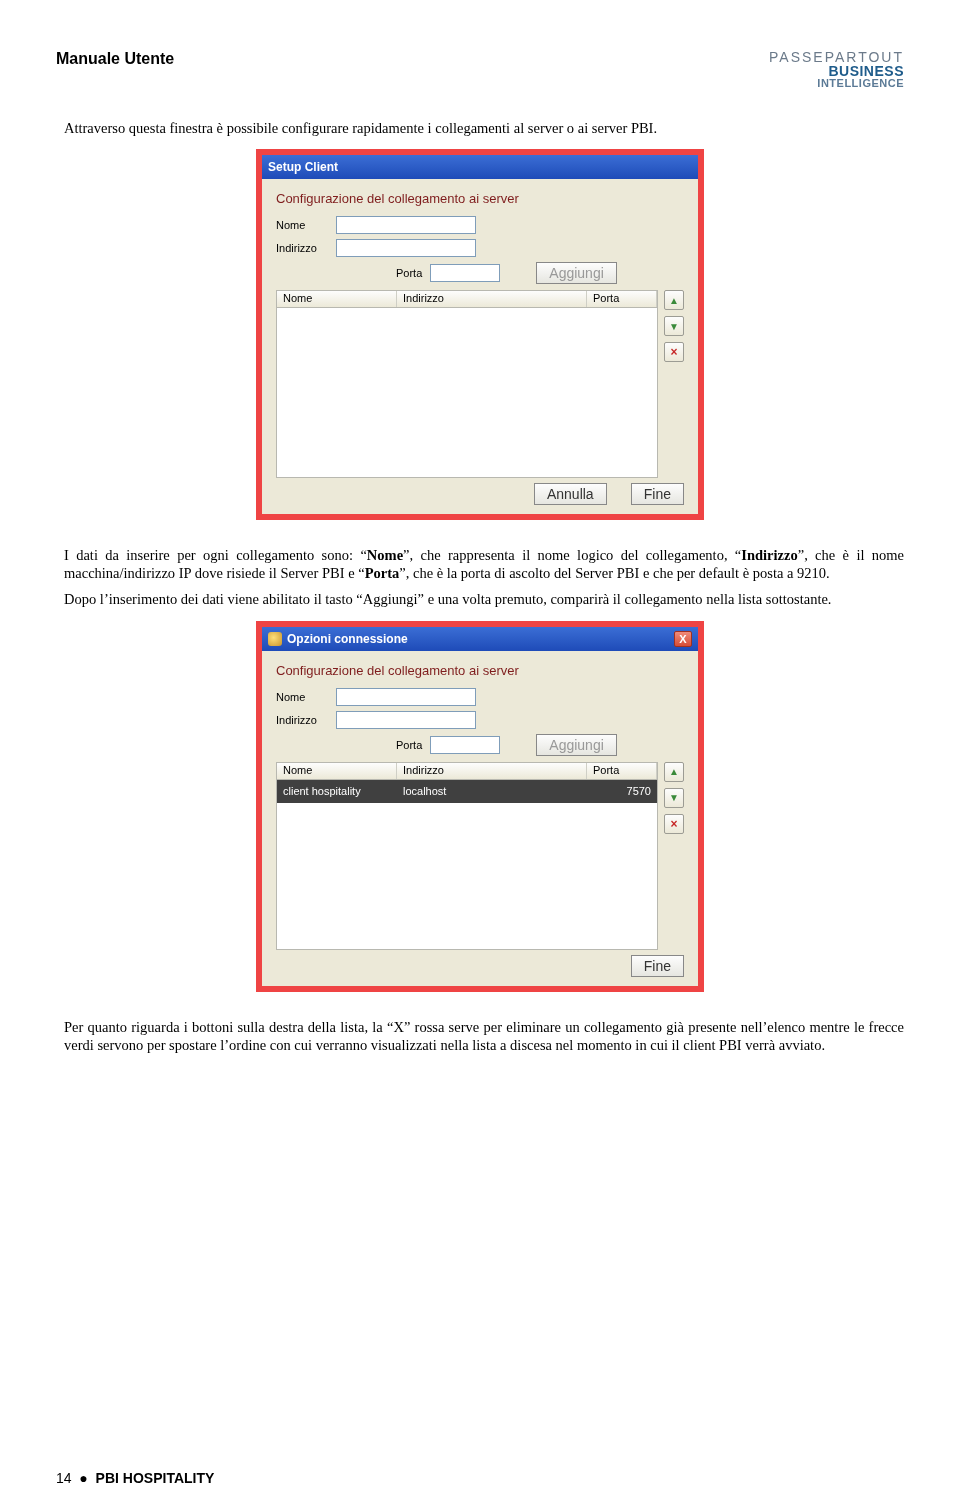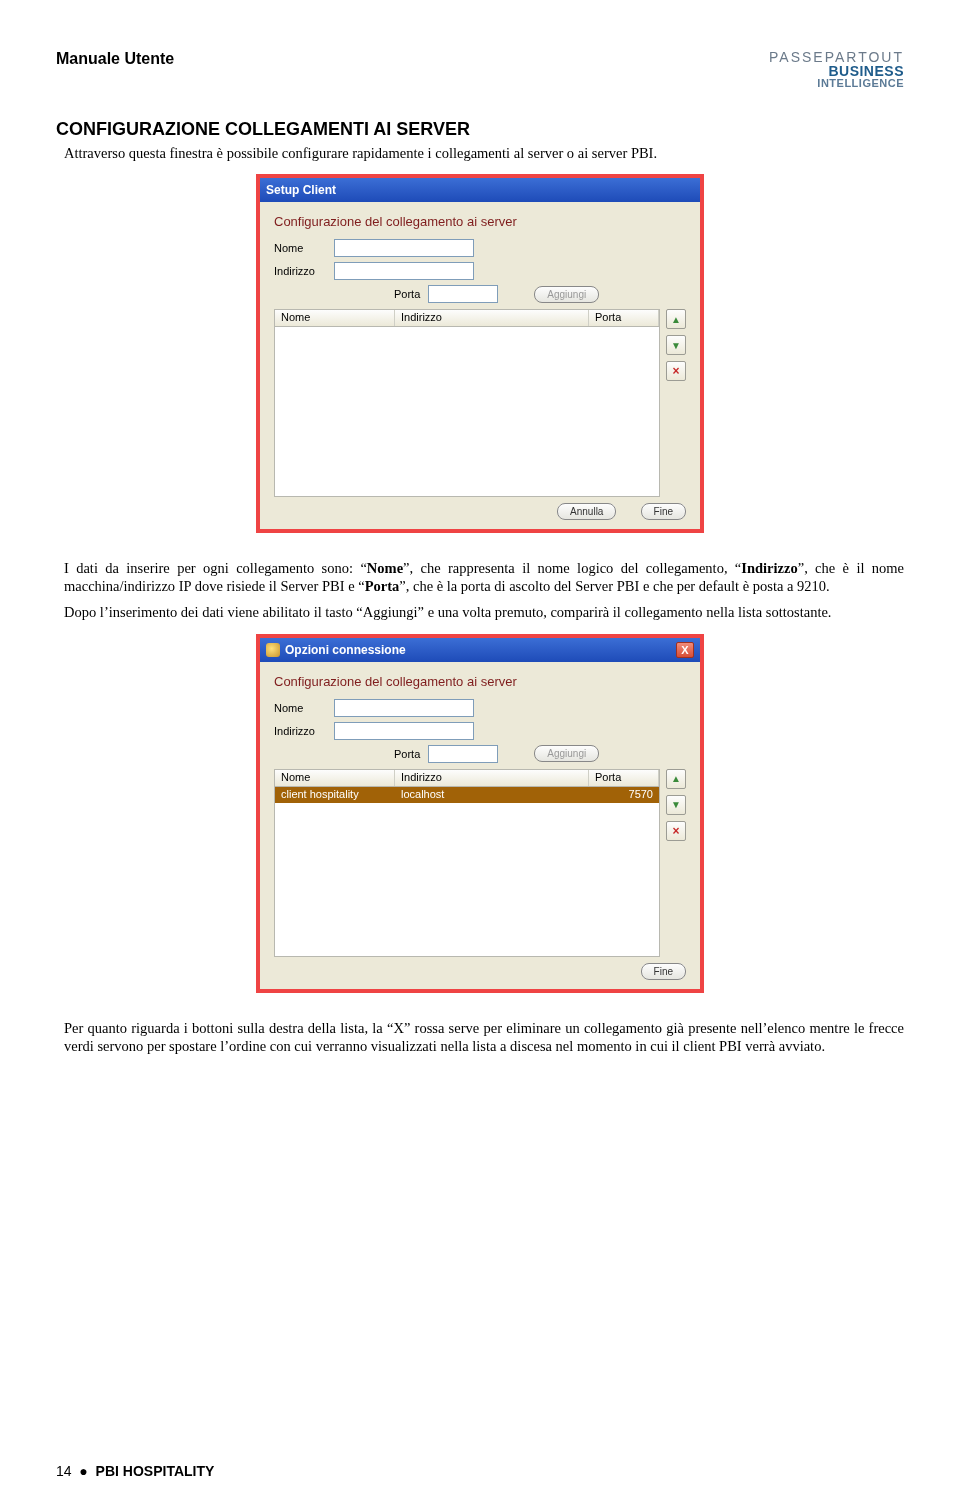--- a/index.html
+++ b/index.html
@@ -48,21 +48,21 @@
     line-height: 1.25;
   }
   .bold { font-weight: bold; }
   .dlg-wrap { text-align:center; margin: 12px 0 26px 0; }
   
   .dialog {
     display: inline-block;
     text-align: left;
     font-family: Tahoma, Arial, sans-serif;
     font-size: 11px;
-    border: 4px solid #ef4444;
+    border: 6px solid #ef4444;
     background: #ece9d8;
     vertical-align: top;
   }
   .titlebar {
     height: 24px;
     background: linear-gradient(#3b6ed5, #1e4bb8);
     color: #fff;
     display: flex;
     align-items: center;
     padding: 0 6px;
@@ -93,22 +93,22 @@
     border:1px solid #7f9db9;
     background:#fff;
     height:18px;
     padding:0 3px;
   }
   .btn {
     border:1px solid #888;
     background: linear-gradient(#fdfdfd,#e6e6e0);
     padding: 2px 12px;
     font-family: Tahoma, Arial, sans-serif;
-    font-size: 10px;
-    border-radius: 8px;
+    font-size: 14px;
+    border-radius: 0;
     color:#333;
   }
   .btn.disabled { color:#999; }
   .listhdr {
     display:flex;
     background: linear-gradient(#fdfdfd,#ece9d8);
     border:1px solid #b8b8b0;
     height:18px;
     font-size:11px;
   }
@@ -117,62 +117,62 @@
     background:#fff;
     border:1px solid #b8b8b0;
     border-top:none;
     height:170px;
     overflow:hidden;
   }
   .listrow {
     display:flex;
     font-size:11px;
     color:#fff;
-    background:#a16207;
-    height:16px;
+    background:#404040;
+    height:23px;
+    align-items:center;
   }
   .listrow > div { padding:1px 6px; }
   .side-btns {
     display:flex;
     flex-direction:column;
     gap:6px;
     margin-left:6px;
   }
   .sbtn {
     width:20px; height:20px;
     border:1px solid #9c9c94;
     background: linear-gradient(#fdfdfd,#ece9d8);
     display:flex; align-items:center; justify-content:center;
     font-size:10px;
     border-radius:2px;
   }
   .sbtn.red { color:#c62828; font-weight:bold; font-size:12px; }
   .footer-btns { text-align:right; margin-top:8px; }
   .page-footer {
     position:absolute;
-    bottom: 29px;
+    bottom: 22px;
     left: 56px;
     font-family: Arial, sans-serif;
     font-size: 14px;
   }
 </style>
 </head>
 <body>
 
 <div class="page">
   <div class="header">
     <div class="doc-title">Manuale Utente</div>
     <div class="logo">
       <div class="l1">PASSEPARTOUT</div>
       <div class="l2">BUSINESS</div>
       <div class="l3">INTELLIGENCE</div>
     </div>
   </div>
 
-  <h2 class="section">CONFIGURAZIONE COLLEGAMENTI AI SERVER</h2>
   <p class="body">Attraverso questa finestra è possibile configurare rapidamente i collegamenti al server o ai server PBI.</p>
 
   <div class="dlg-wrap">
     <div class="dialog" style="width:448px;">
       <div class="titlebar">
         <span>Setup Client</span>
       </div>
       <div class="dialog-inner">
         <div class="group-title">Configurazione del collegamento ai server</div>
         <div class="frow">

